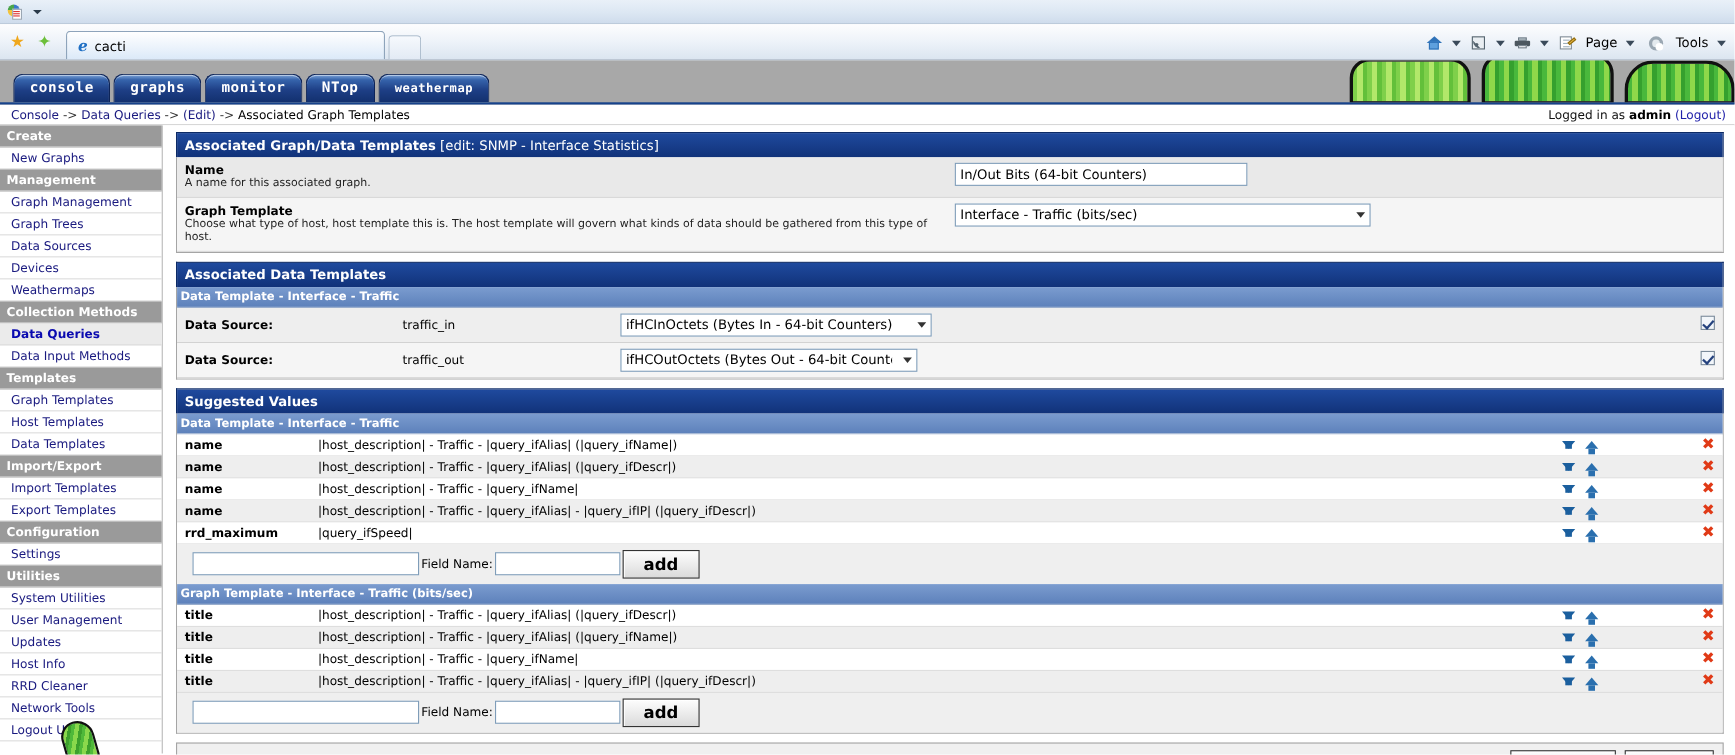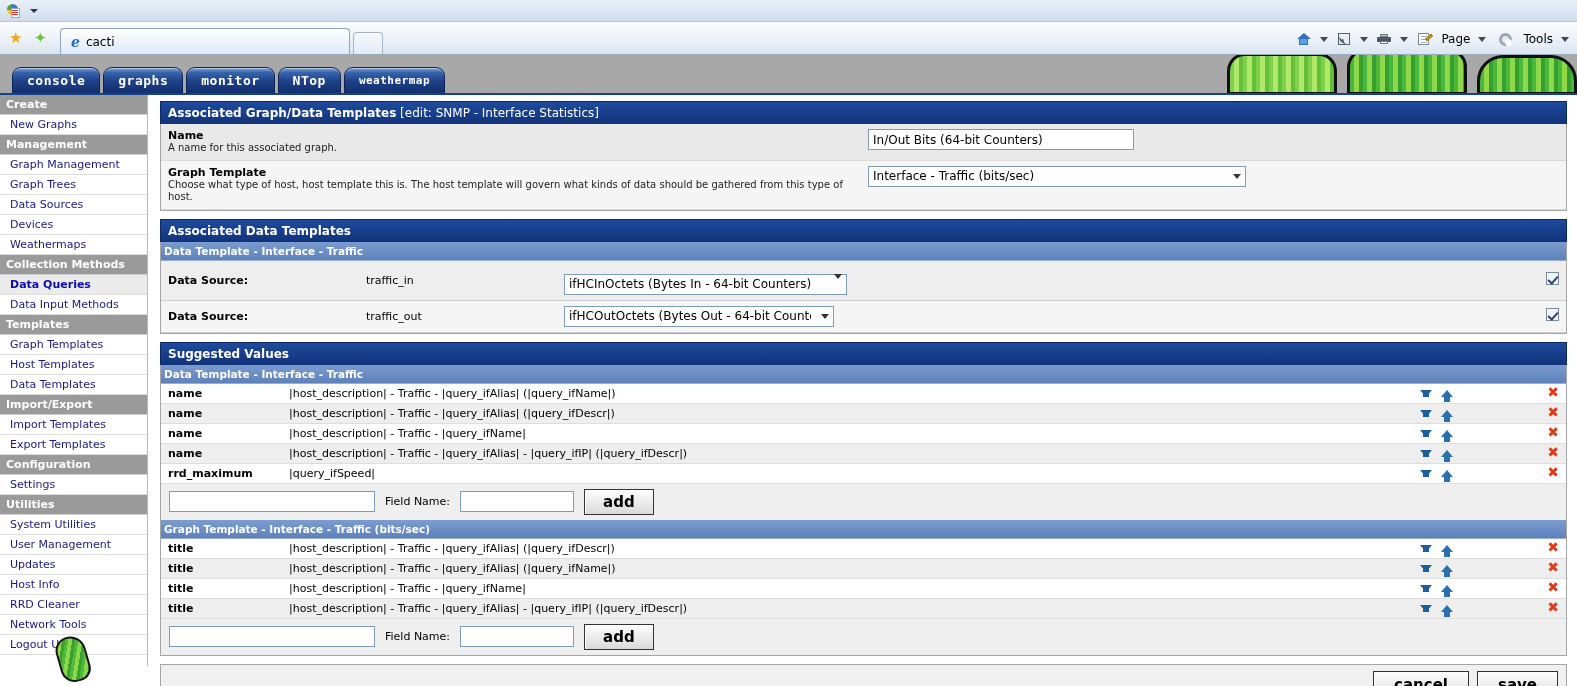--- a/index.html
+++ b/index.html
@@ -207,21 +207,21 @@
   .svrow .v { flex:1; padding: 3px 0; }
   .svrow .acts { width: 120px; display:flex; align-items:center; gap:9px; justify-content:flex-start; }
   .svrow .del { width: 26px; text-align:center; }
   .arrow-dn, .arrow-up { width:0;height:0;position:relative; display:inline-block; }
   .arrow-dn { border-left:6px solid transparent;border-right:6px solid transparent;border-top:7px solid #1b5f9e; }
   .arrow-dn:before { content:""; position:absolute; left:-3px; top:-5px; width:6px;height:5px;background:#1b5f9e; }
   .arrow-up { border-left:6px solid transparent;border-right:6px solid transparent;border-bottom:7px solid #2a6fae; }
   .arrow-up:before { content:""; position:absolute; left:-3px; top:7px; width:6px;height:5px;background:#2a6fae; }
   .xdel { color:#e03a17; font-weight:bold; font-size:14px; line-height:10px; font-family:"DejaVu Sans","Liberation Sans",sans-serif;}
 
-  .addrow { display:flex; align-items:center; gap:10px; padding: 5px 0 5px 8px; background:#efefef; }
+  .addrow { display:flex; align-items:center; gap:2px; padding: 5px 0 5px 14px; background:#efefef; }
   .btn3d {
     border:1px solid #333; background: linear-gradient(to bottom,#fdfdfd 0%,#ededed 48%,#dadada 100%);
     box-shadow: inset 1px 1px 0 #ffffff;
     font-weight:bold; font-size:15px; padding: 3px 18px; color:#000;
     font-family:"DejaVu Sans","Liberation Sans",sans-serif;
   }
   .savebar {
     border:1px solid #a5a5a5; background:#f0f0f0; padding: 6px 8px;
     display:flex; justify-content:flex-end; gap:8px;
   }
@@ -321,20 +321,29 @@
         </div>
       <div class="ctab">
           <span>NTop</span>
         </div>
       <div class="ctab small">
           <span>weathermap</span>
         </div>
     </div>
   </div>
 
+  <div class="crumbbar">
+    <div>
+      <a href="#">Console</a><span class="crumb-sep"> -&gt; </span><a href="#">Data Queries</a><span class="crumb-sep"> -&gt; </span><a href="#">(Edit)</a><span class="crumb-sep"> -&gt; </span><span class="crumb-last">Associated Graph Templates</span>
+    </div>
+    <div class="loginfo">
+      <span>Logged in as </span><b>admin</b>
+      <a href="#">(Logout)</a>
+    </div>
+  </div>
 
   <div class="mainwrap">
 
     <div class="sidebar">
 
       <div class="sb-head">Create</div>
       <div class="sb-item"><a href="#">New Graphs</a></div>
 
       <div class="sb-head">Management</div>
       <div class="sb-item"><a href="#">Graph Management</a></div>
@@ -401,21 +410,21 @@
       </div>
 
       <div class="panel-title">Associated Data Templates</div>
       <div class="panel">
         <div class="subhead">Data Template - Interface - Traffic</div>
         <div class="dsrow rowG">
           <div class="c1">Data Source:</div>
           <div class="c2">traffic_in</div>
           <div class="c3">
             <span class="selwrap">
-              <select class="sel" style="width:283px;margin-top:8px;">
+              <select class="sel" style="width:283px;">
                 <option>ifHCInOctets (Bytes In - 64-bit Counters)</option>
               </select>
               <span class="arw"></span>
             </span>
           </div>
           <div class="c4"><span class="chk"></span></div>
         </div>
         <div class="dsrow rowB">
           <div class="c1">Data Source:</div>
           <div class="c2">traffic_out</div>

